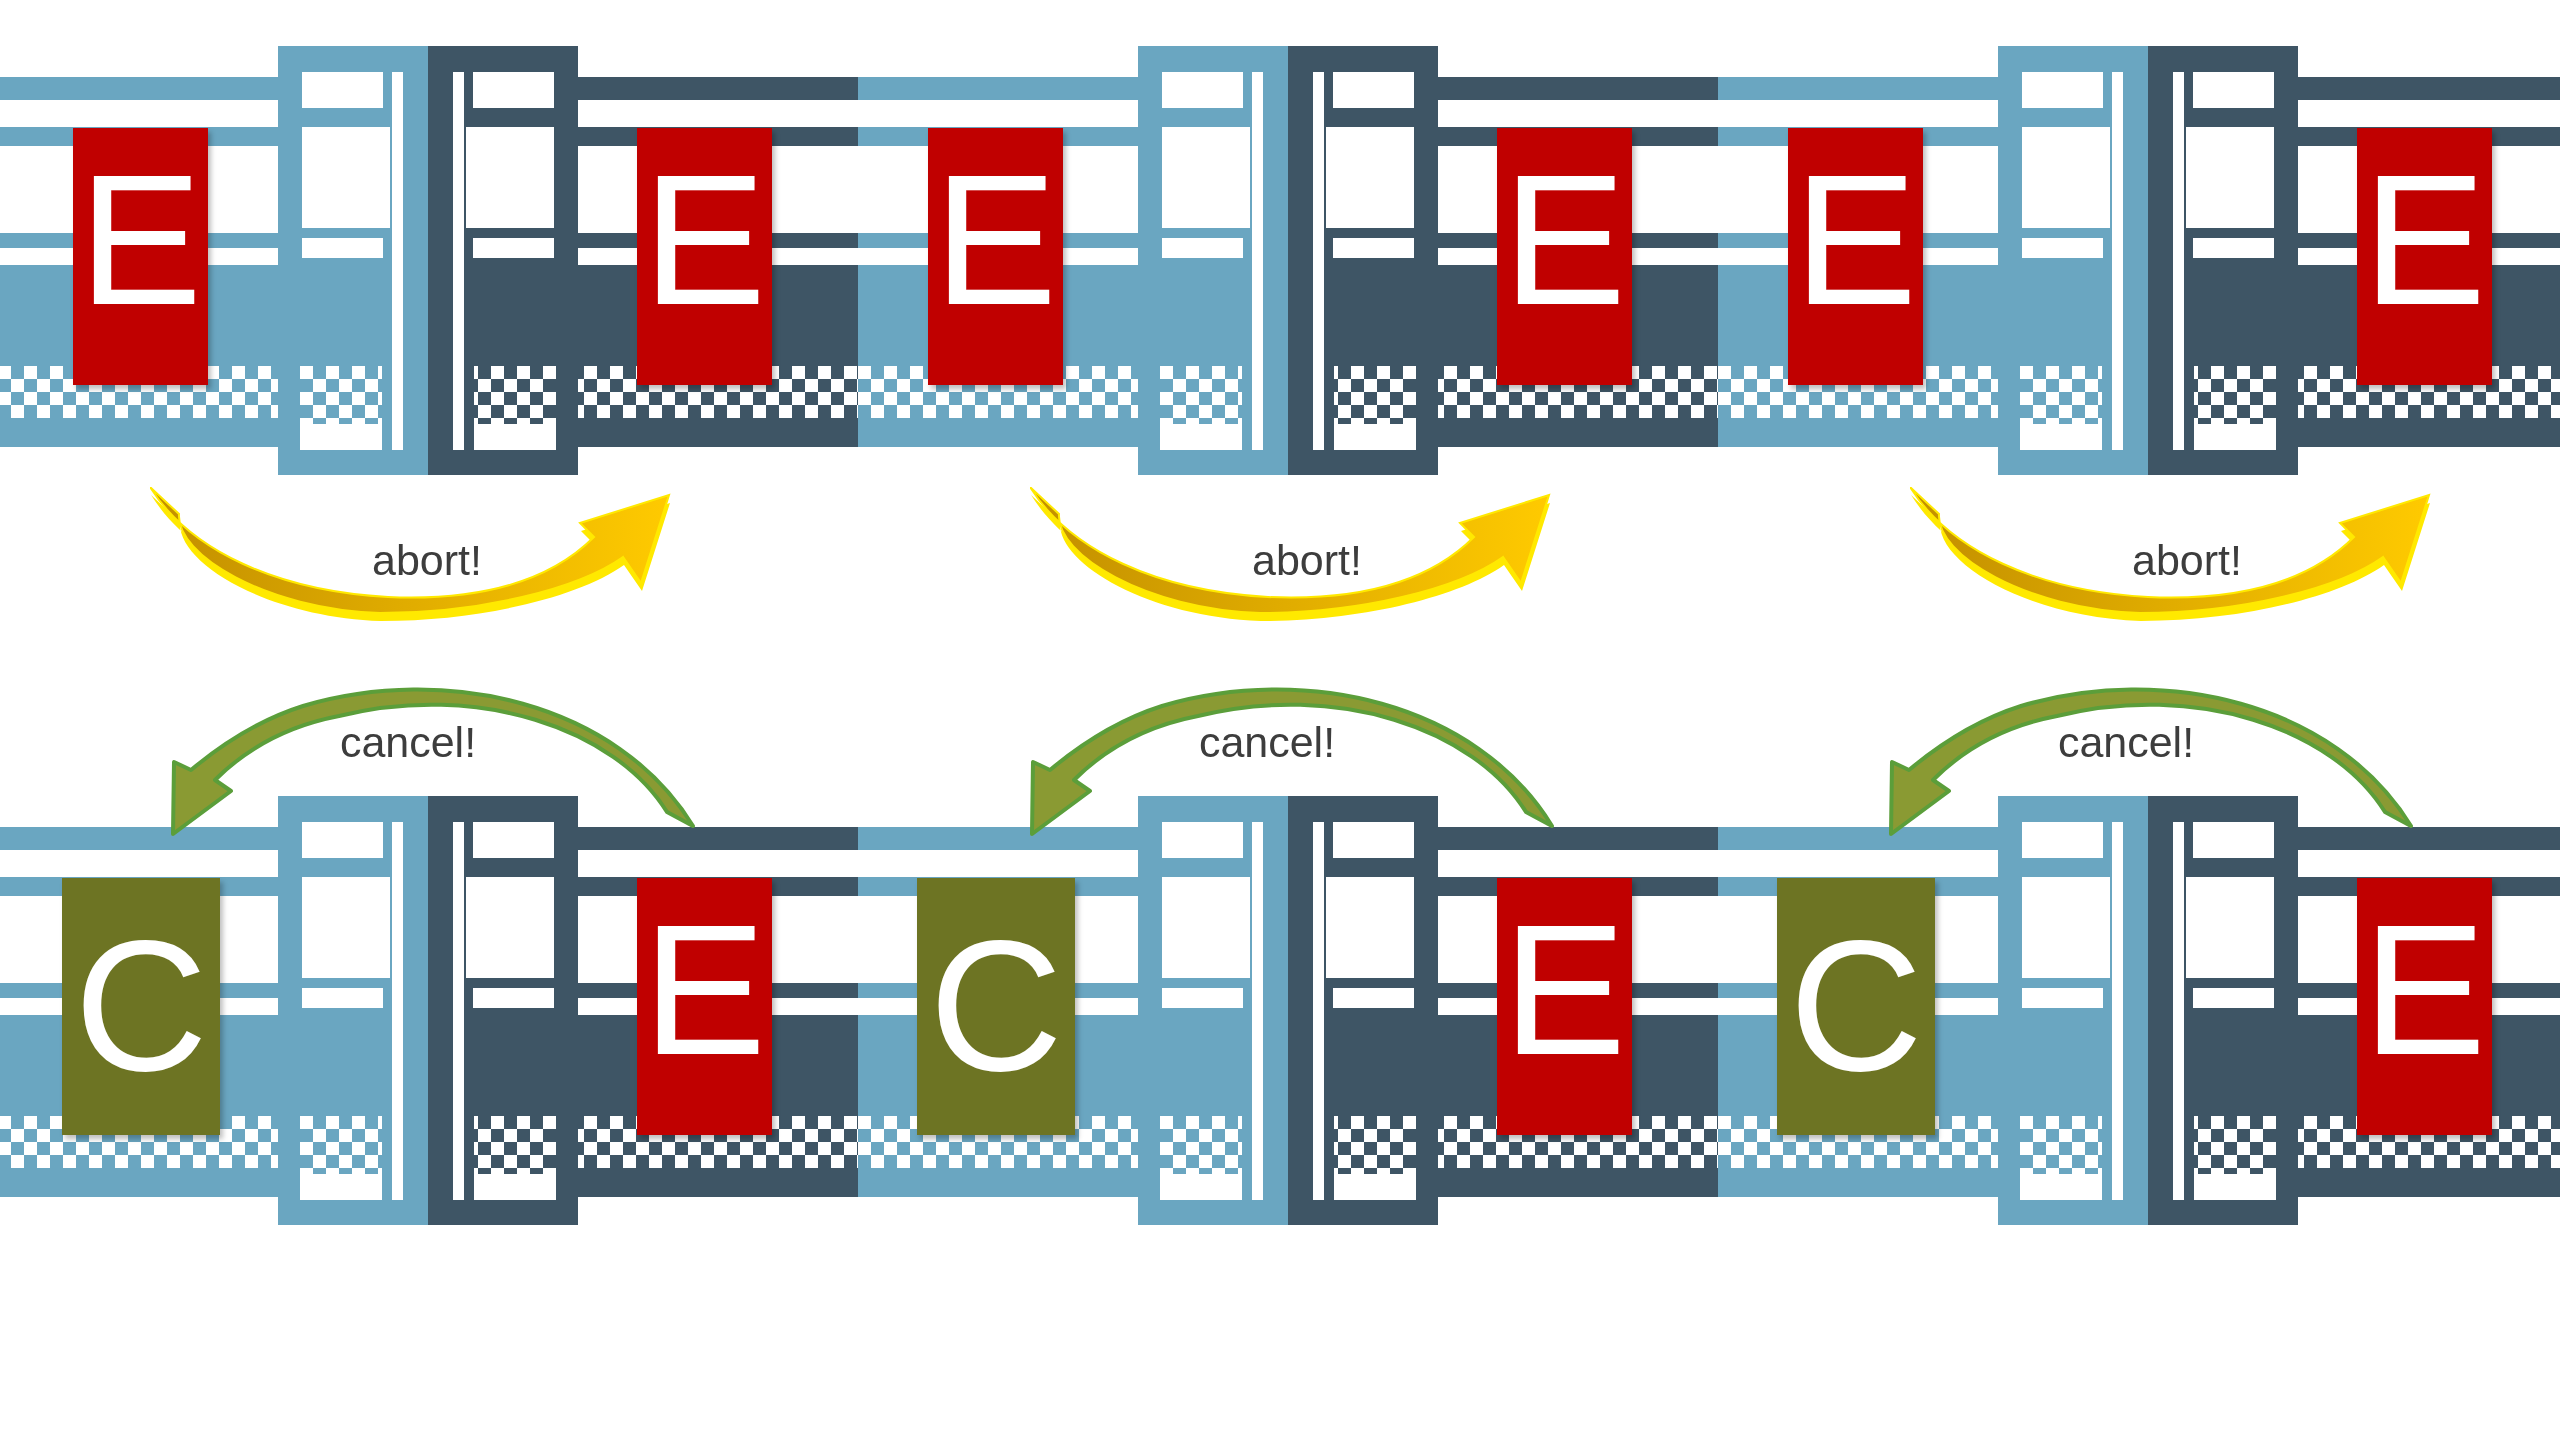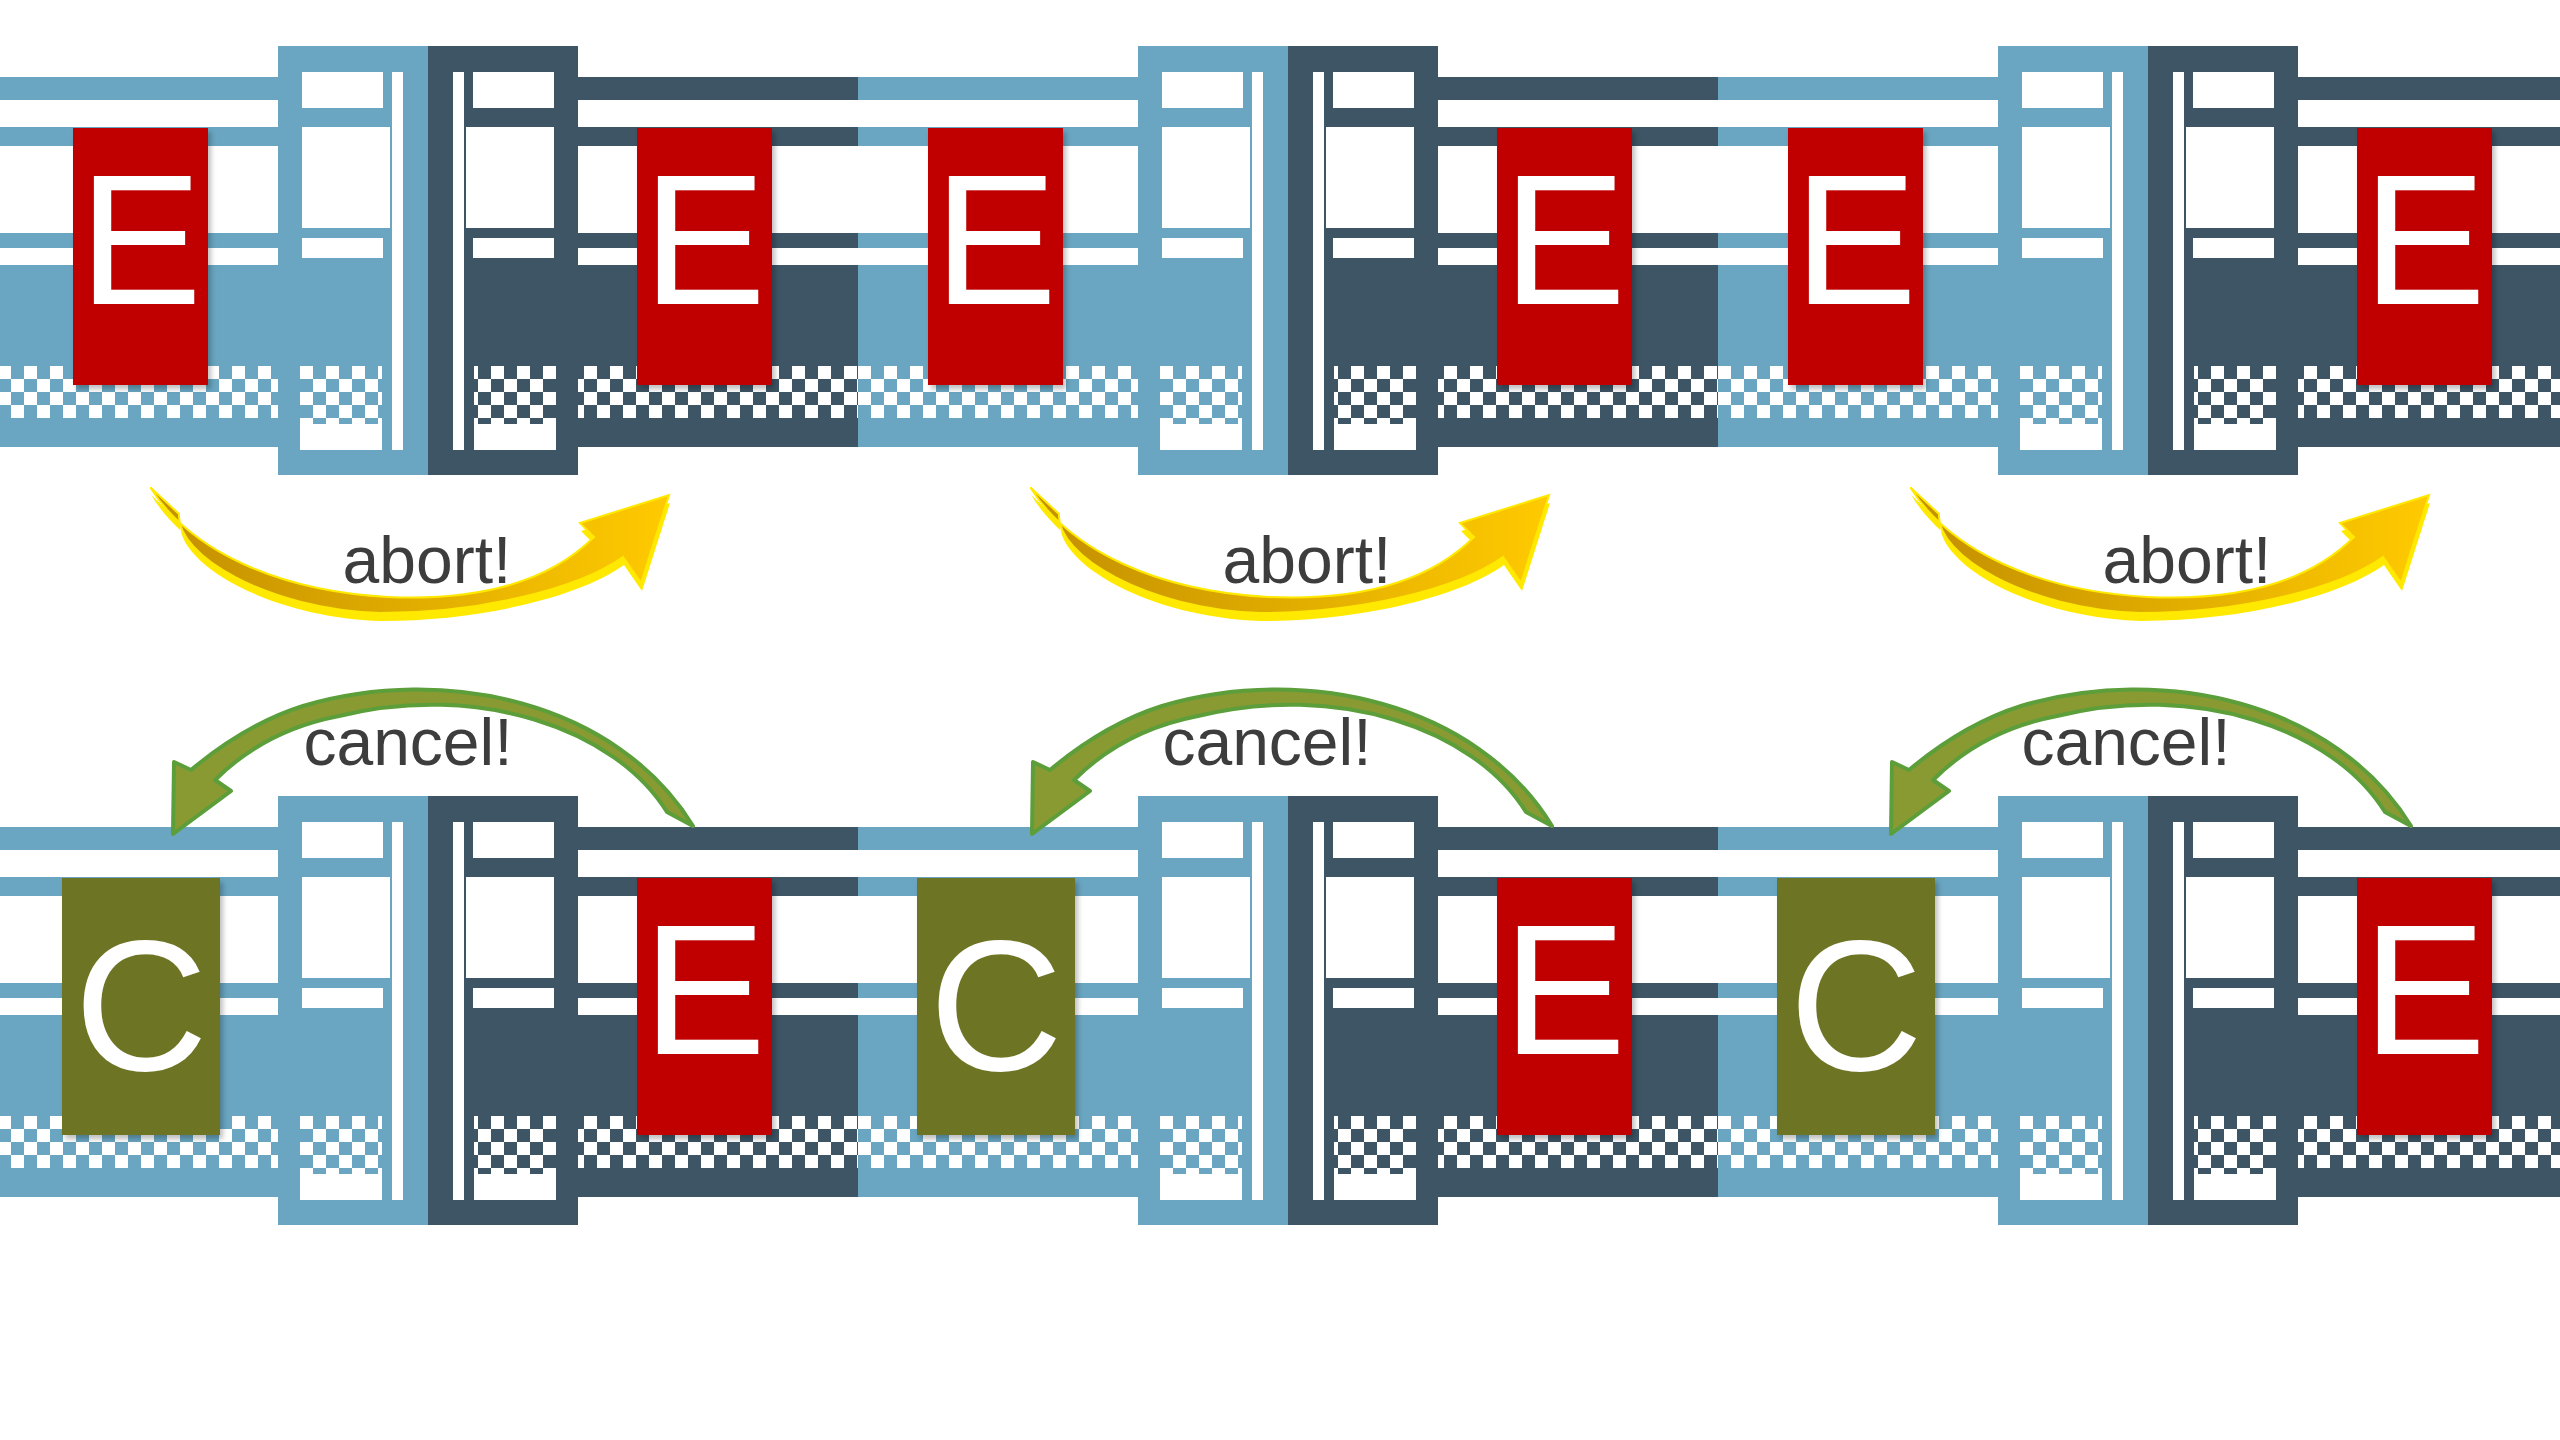--- a/index.html
+++ b/index.html
@@ -36,21 +36,21 @@
   .block{position:absolute;top:82px;height:257px;display:flex;align-items:center;
          justify-content:center;box-shadow:3px 4px 5px rgba(0,0,0,0.25);}
   .block.e{width:135px;background:var(--event_red,#c00000);}
   .block.c{width:158px;background:var(--compensation_olive,#6d7423);}
   .letter{font-size:185px;line-height:1;color:var(--letter_white,#fff);}
   .block.e .letter{margin-top:-32px;}
   .arrow{position:absolute;}
   .abort-arrow{width:525px;height:155px;}
   .cancel-arrow{width:558px;height:162px;}
   .arrow-label{position:absolute;width:340px;margin-left:-170px;text-align:center;
-     font-size:66px;color:var(--label_text,#3d3d3d);transform:translateY(-50%);
+     font-size:43px;color:var(--label_text,#3d3d3d);transform:translateY(-50%);
      white-space:nowrap;}
 </style>
 </head>
 <body>
 
 <div class="stage">
 
   <div class="train" id="train-top">
     <div class="deco">
         <div class="section" style="left: -2px; --c: var(--light_blue);">

